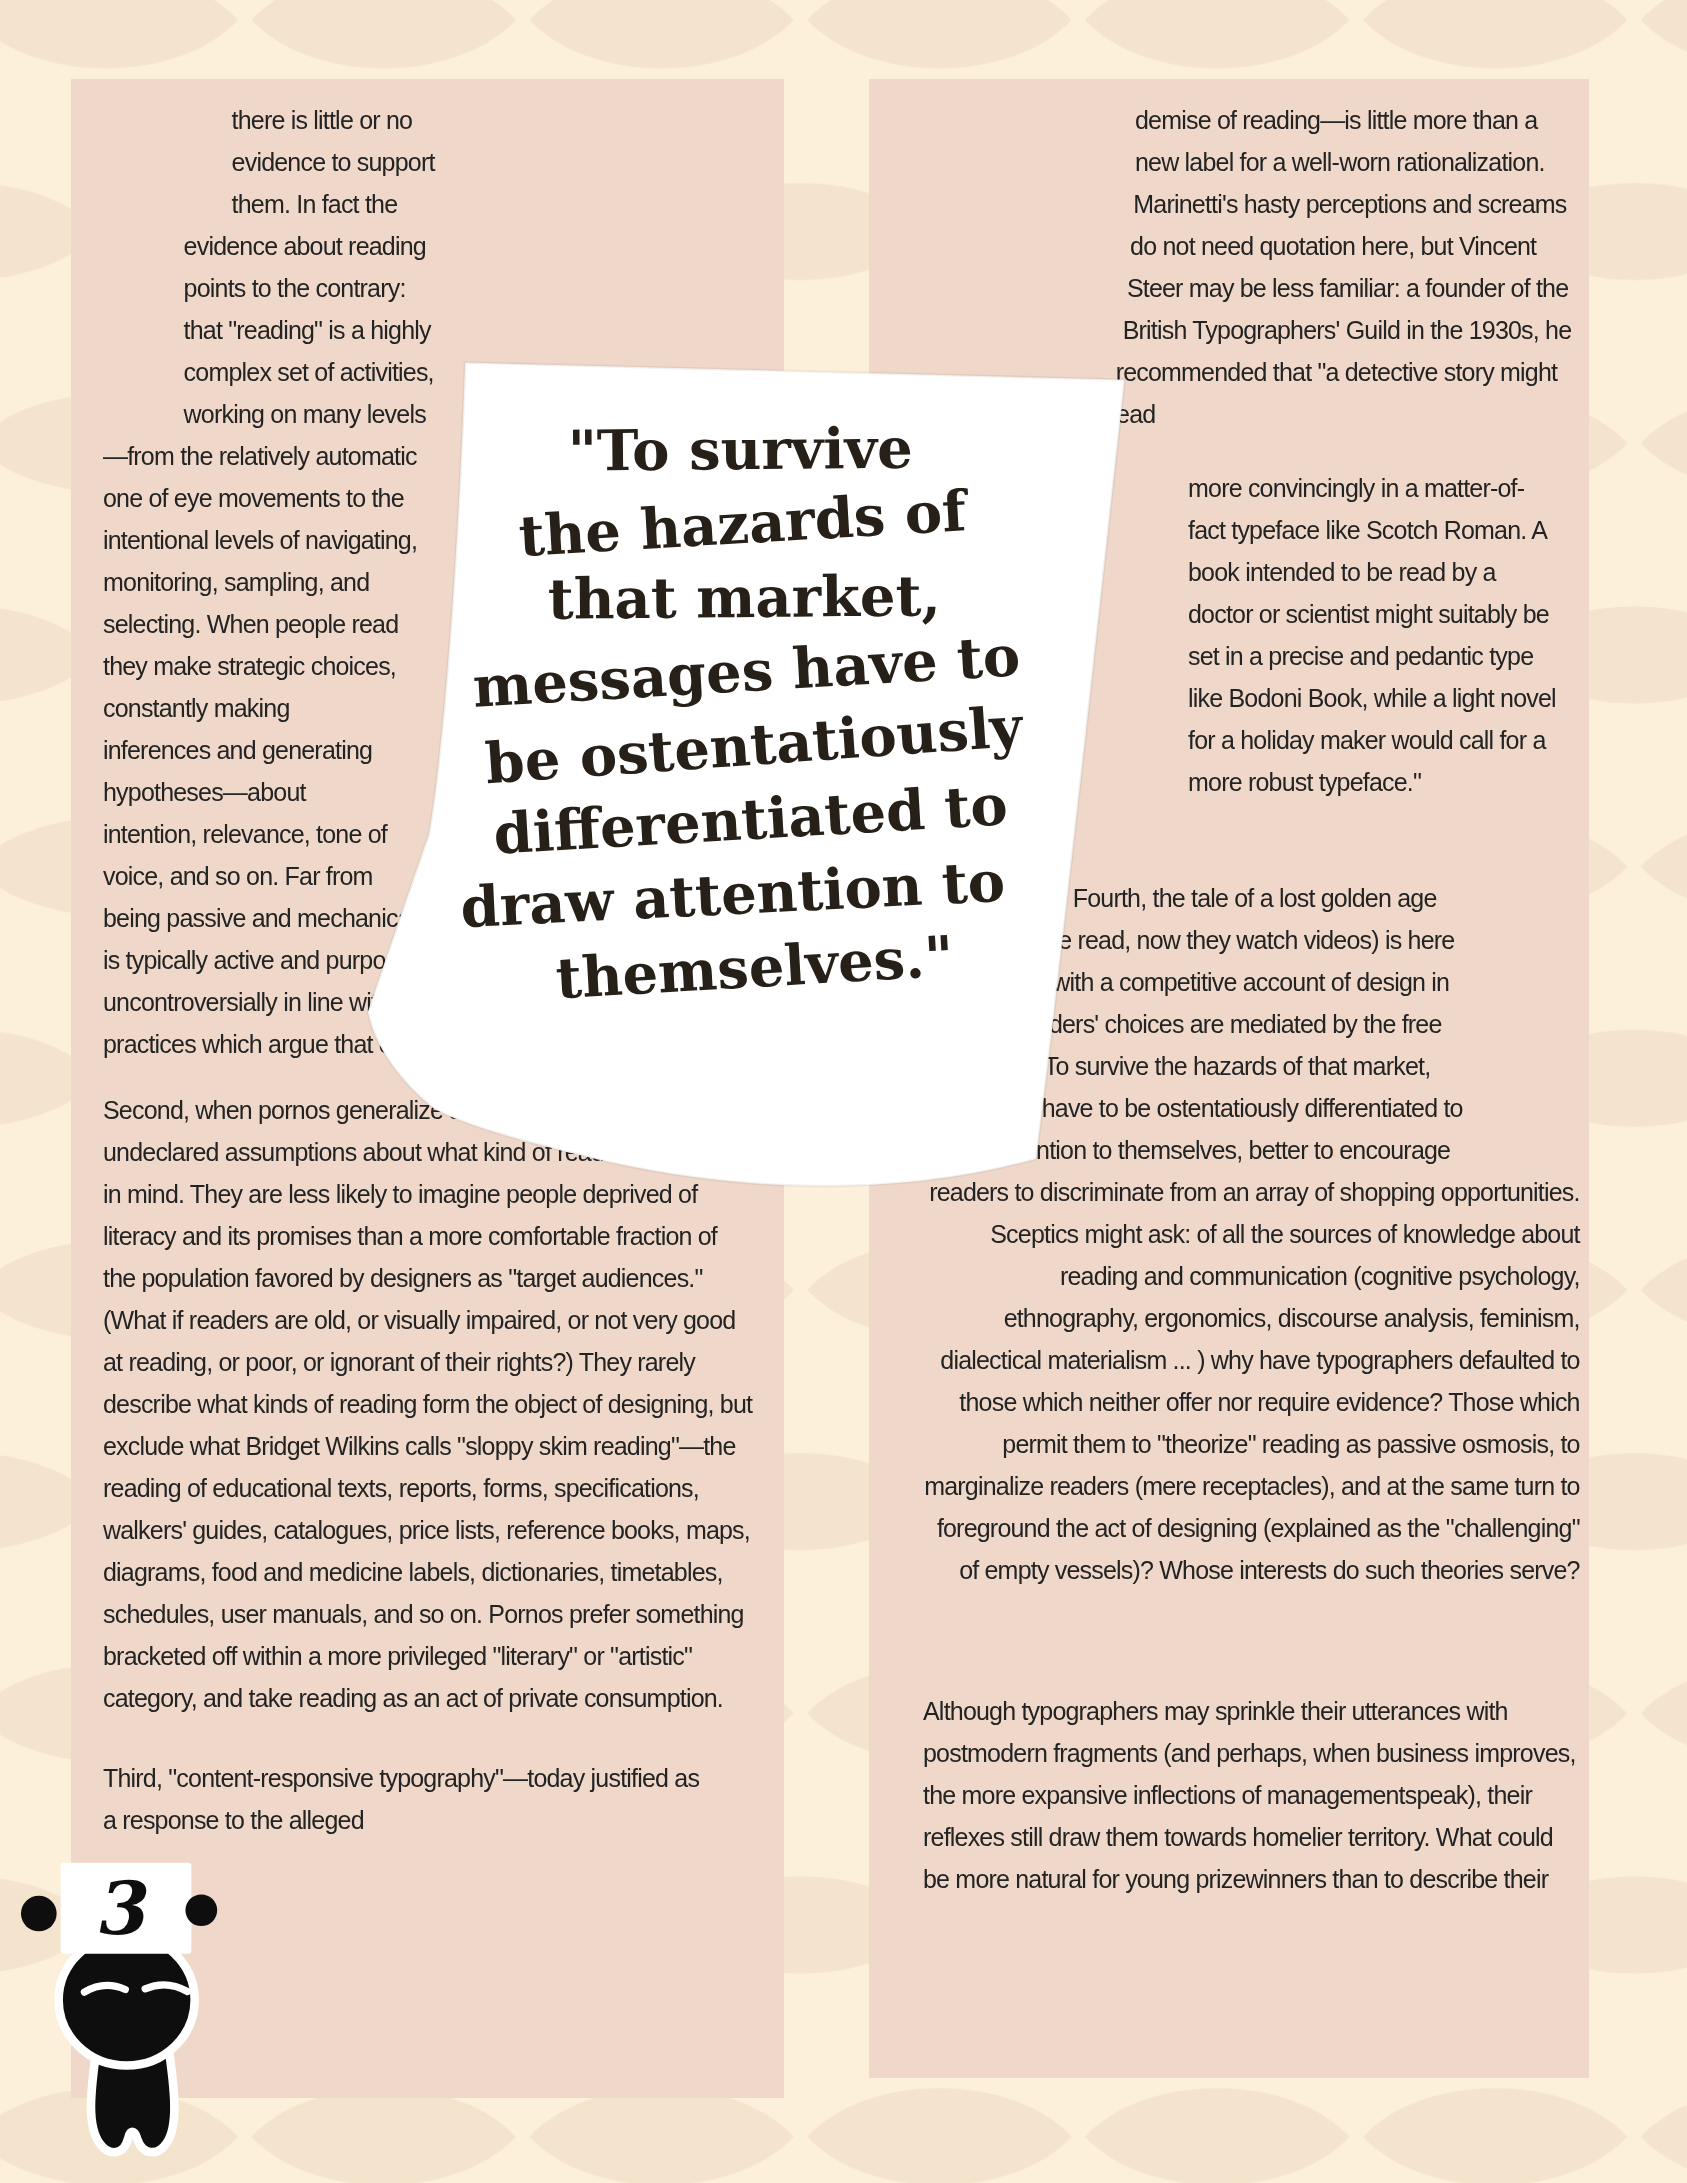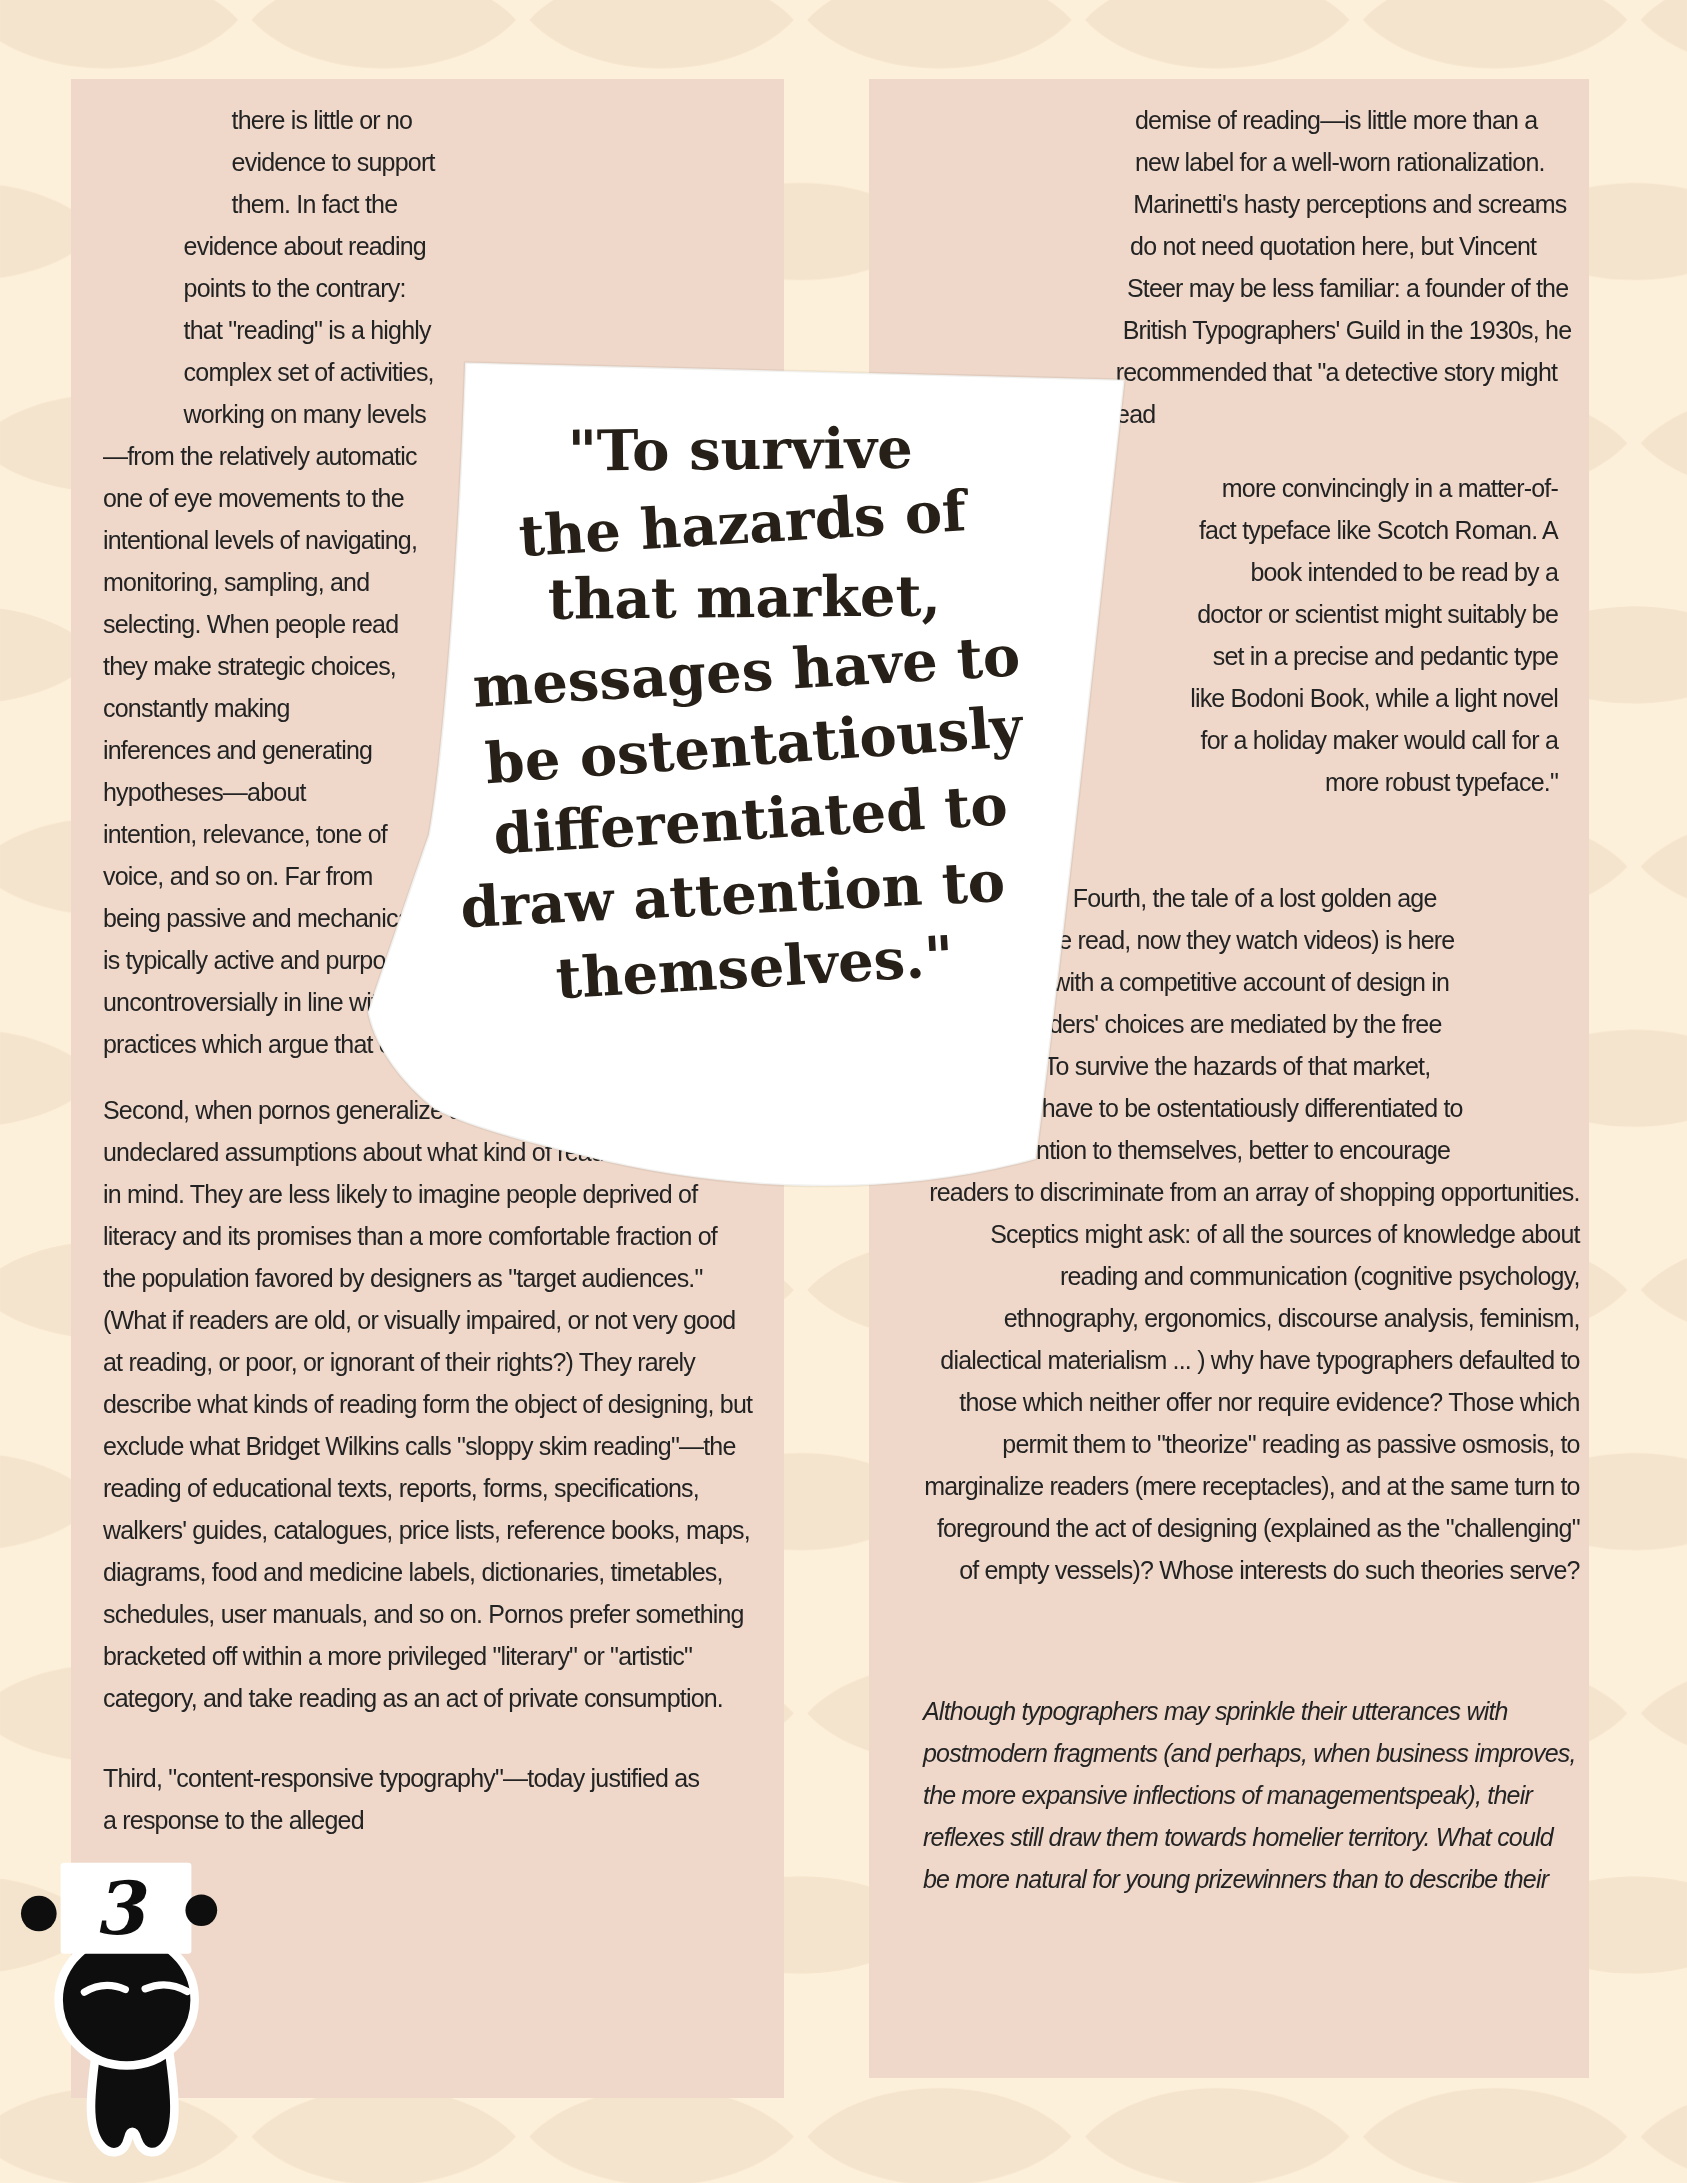--- a/index.html
+++ b/index.html
@@ -34,24 +34,24 @@
     shape-margin:10.6px;
   }
   .bubble-spacer-right{
     float:left;width:212px;height:784px;margin-top:310px;
     shape-outside:polygon(0px 0px,206px 0px,191px 198px,163px 364px,139px 569px,114px 754px,106px 784px,0px 784px);
     shape-margin:10.6px;
   }
 
   .pL2{margin-top:24px !important;}
   .pL3{margin-top:38px !important;margin-right:53px !important;}
-  .pR2{margin-top:32px !important;margin-left:265px !important;width:370px;text-align:right;}
+  .pR2{margin-top:32px !important;margin-left:265px !important;width:370px;text-align:left;}
   .pR3a{margin-top:74px !important;margin-right:112px !important;text-align:center;}
   .pR3b{text-align:right;}
-  .pR4{margin-top:99px !important;text-align:left;font-style:italic;}
+  .pR4{margin-top:99px !important;text-align:left;}
 
   .bubble-layer{position:absolute;inset:0;z-index:2;pointer-events:none;}
 
   .pull-quote{
     position:absolute;left:397px;top:412px;width:701px;z-index:3;
     transform:rotate(-1.6deg);
     text-align:center;color:#262019;
     font-family:"DejaVu Serif", serif;font-weight:bold;
     font-size:56px;line-height:74px;
   }

